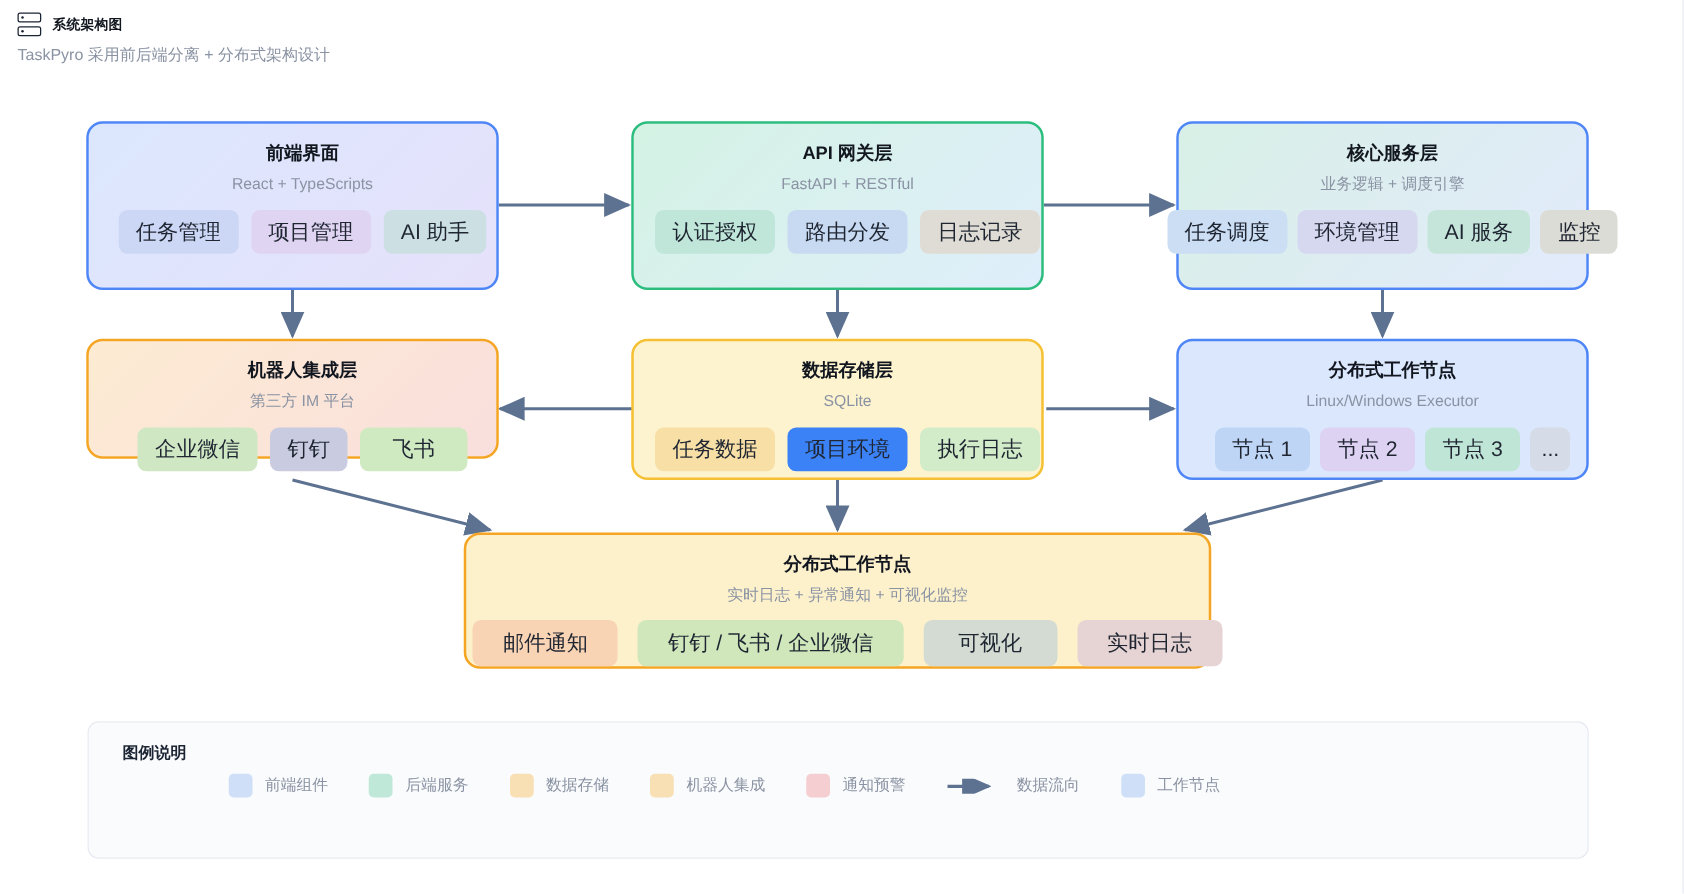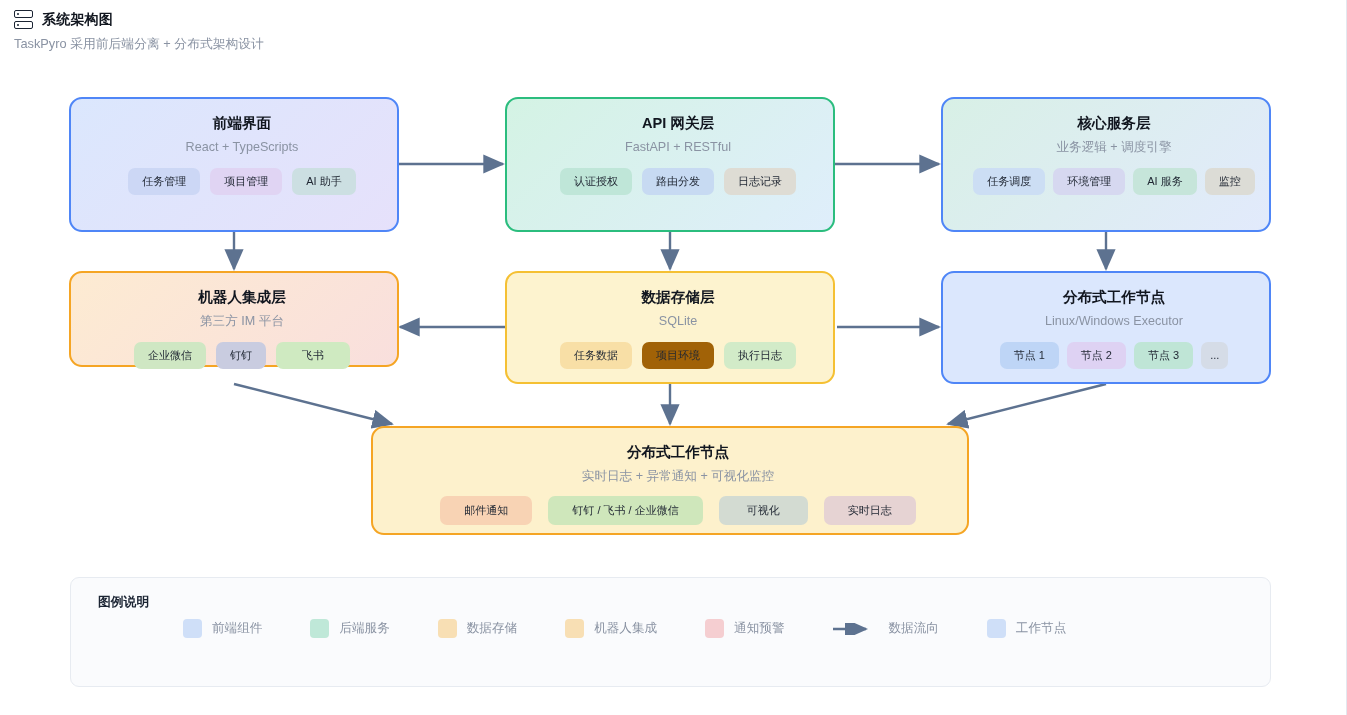--- a/index.html
+++ b/index.html
@@ -23,42 +23,42 @@
   .stack-icon .slab {
     position: absolute; left: 0; width: 19px; height: 8px;
     border: 1.7px solid #1b2433; border-radius: 2px; background: #fff;
   }
   .stack-icon .slab.top { top: 0; }
   .stack-icon .slab.bottom { top: 11px; }
   .stack-icon .slab .dot {
     position: absolute; left: 1.6px; top: 1.6px;
     width: 2.2px; height: 2.2px; border-radius: 50%; background: #1b2433;
   }
-  .header-title { font-size: 14px; font-weight: 700; color: #11161f; letter-spacing: .2px; }
+  .header-title { font-size: 11px; font-weight: 700; color: #11161f; letter-spacing: .2px; }
   .header-sub { margin-top: 7px; font-size: 12.8px; color: #8a93a3; }
 
   
   .canvas { position: absolute; left: 0; top: 0; width: 1347px; height: 715px; }
   .edges { position: absolute; left: 0; top: 0; width: 1347px; height: 715px; pointer-events: none; }
 
   
   .node {
     position: absolute;
     border-radius: 13px;
     border: 2px solid #888;
     display: flex; flex-direction: column; align-items: center;
     padding-top: 16px;
     z-index: 2;
     padding-left: 16px;
   }
   .node-title { font-size: 14.6px; font-weight: 700; color: #11161f; line-height: 1.2; }
   .node-sub { margin-top: 7px; font-size: 12.6px; color: #8a93a3; line-height: 1.2; }
   .chips { display: flex; gap: 10px; margin-top: 13px; flex-wrap: nowrap; }
   .chip {
-    font-size: 11px; color: #1f2632;
+    font-size: 17px; color: #1f2632;
     padding: 7px 14px; border-radius: 7px; white-space: nowrap;
     line-height: 1.25;
   }
 
   
   #n-frontend { left: 69px; top: 97px; width: 330px; height: 135px;
     border-color: #4f86f7; background: linear-gradient(135deg,#dbe7fd 0%,#e6e1fb 100%); }
   #n-gateway  { left: 505px; top: 97px; width: 330px; height: 135px;
     border-color: #2bbd7e; background: linear-gradient(135deg,#d4f3e4 0%,#dfeefb 100%); }
   #n-core     { left: 941px; top: 97px; width: 330px; height: 135px;
@@ -70,21 +70,21 @@
   #n-worker   { left: 941px; top: 271px; width: 330px; height: 113px;
     border-color: #4f86f7; background: #dbe7fd; }
   #n-monitor  { left: 371px; top: 426px; width: 598px; height: 109px;
     border-color: #f5a524; background: #fdf1cc; }
 
   .legend {
     position: absolute; left: 70px; top: 577px; width: 1201px; height: 110px;
     background: #fafbfd; border: 1px solid #e7ebf1; border-radius: 9px;
   }
   .legend-title { position: absolute; left: 27px; top: 16px; font-size: 12.8px; font-weight: 700; color: #1b2433; }
-  .legend-items { position: absolute; left: 112px; top: 41px; display: flex; align-items: center; gap: 48px; text-align: right; }
+  .legend-items { position: absolute; left: 112px; top: 41px; display: flex; align-items: center; gap: 33px; text-align: right; }
   .legend-item { display: flex; align-items: center; gap: 10px; }
   .legend-swatch { width: 19px; height: 19px; border-radius: 4px; flex: 0 0 auto; }
   .legend-label { font-size: 12.6px; color: #8a93a3; white-space: nowrap; }
   .legend-arrow { width: 46px; height: 12px; flex: 0 0 auto; }
 </style>
 </head>
 <body>
 
 <div id="root">
 
@@ -174,21 +174,21 @@
         <span class="chip" style="background:#c9cce0">钉钉</span>
         <span class="chip" style="background:#cfeac1;padding-left:26px;padding-right:26px">飞书</span>
       </div>
     </div>
 
     <div class="node" id="n-store">
       <div class="node-title">数据存储层</div>
       <div class="node-sub">SQLite</div>
       <div class="chips">
         <span class="chip" style="background:#f8dfa6">任务数据</span>
-        <span class="chip" style="background:#a16207">项目环境</span>
+        <span class="chip" style="background:#3b82f6">项目环境</span>
         <span class="chip" style="background:#d2ebc8">执行日志</span>
       </div>
     </div>
 
     <div class="node" id="n-worker">
       <div class="node-title">分布式工作节点</div>
       <div class="node-sub">Linux/Windows Executor</div>
       <div class="chips" style="gap:8px">
         <span class="chip" style="background:#bed5f6">节点 1</span>
         <span class="chip" style="background:#ded2f3">节点 2</span>

